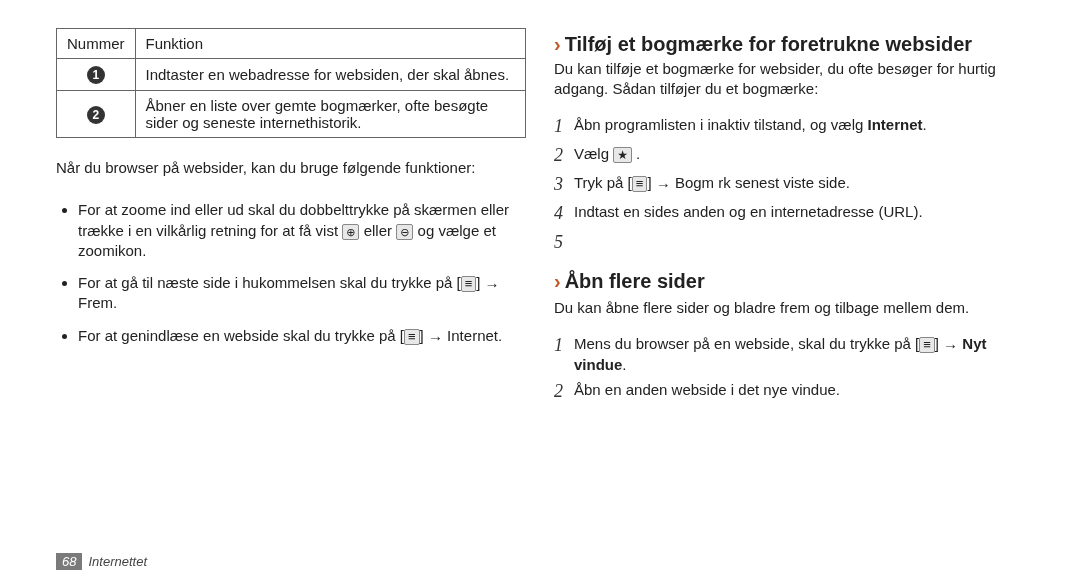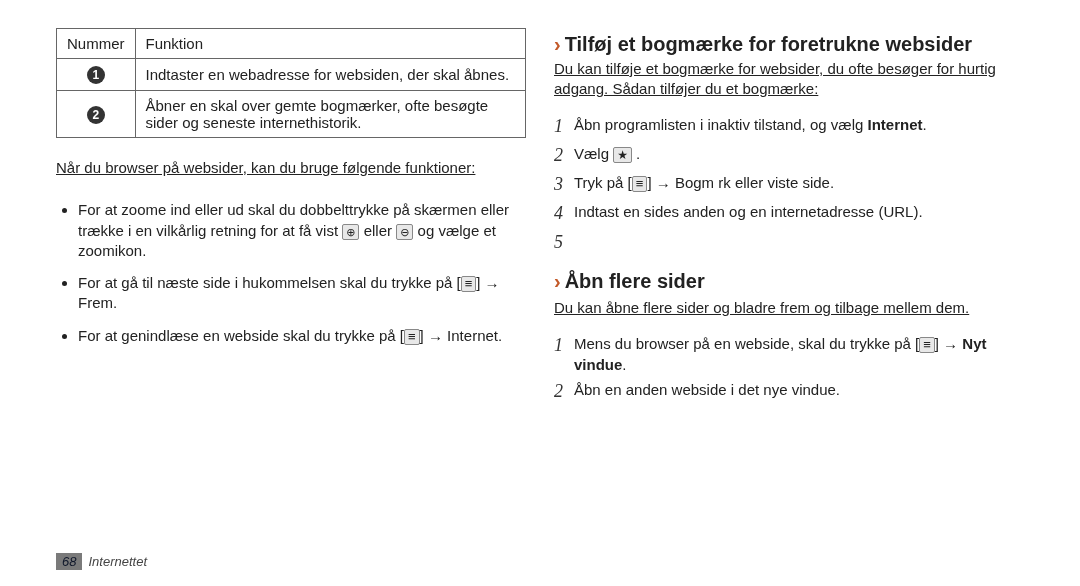--- a/index.html
+++ b/index.html
@@ -45,21 +45,20 @@
     background: #333;
     color: #fff;
     font-size: 12px;
     text-align: center;
     line-height: 18px;
     font-weight: bold;
   }
   .para {
     margin: 14px 0;
     line-height: 1.35;
-    text-decoration: underline;
   }
   ul.bullets {
     padding-left: 22px;
     margin: 22px 0;
   }
   ul.bullets li {
     margin-bottom: 12px;
     line-height: 1.35;
   }
   .chevron {
@@ -122,21 +121,21 @@
     position: absolute;
     bottom: 16px;
     left: 56px;
     font-size: 13px;
     font-style: italic;
     color: #444;
   }
   .footer .pagenum {
     display: inline-block;
     background: #7a7a7a;
-    color: #0f172a;
+    color: #ffffff;
     font-style: italic;
     padding: 1px 6px;
     margin-right: 6px;
     font-weight: normal;
   }
 </style>
 </head>
 <body>
 
 <div class="page">
@@ -147,21 +146,21 @@
           <tr>
         <th>Nummer</th>
         <th>Funktion</th>
       </tr>
       <tr>
         <td style="text-align:center;"><span class="num-badge">1</span></td>
         <td>Indtaster en webadresse for websiden, der skal åbnes.</td>
       </tr>
       <tr>
         <td style="text-align:center;"><span class="num-badge">2</span></td>
-        <td>Åbner en skal over gemte bogmærker, ofte besøgte sider og seneste internethistorik.</td>
+        <td>Åbner en liste over gemte bogmærker, ofte besøgte sider og seneste internethistorik.</td>
       </tr>
     </tbody>
       </table>
 
     <div class="para">Når du browser på websider, kan du bruge følgende funktioner:</div>
 
     <ul class="bullets">
       <li>
         <span>For at zoome ind eller ud skal du dobbelttrykke på skærmen eller trække i en vilkårlig retning for at få vist </span><span class="icon-box icon-zoomplus"></span><span> eller </span><span class="icon-box icon-zoomminus"></span><span> og vælge et zoomikon.</span>
       </li>
@@ -184,21 +183,21 @@
       <div class="step">
         <div class="step-num">1</div>
         <div class="step-text"><span>Åbn programlisten i inaktiv tilstand, og vælg </span><b>Internet</b><span>.</span></div>
       </div>
       <div class="step">
         <div class="step-num">2</div>
         <div class="step-text"><span>Vælg </span><span class="icon-box icon-star"></span><span> .</span></div>
       </div>
       <div class="step">
         <div class="step-num">3</div>
-        <div class="step-text"><span>Tryk på [</span><span class="icon-box icon-menu"></span><span>] → Bogm rk eller viste side.</span></div>
+        <div class="step-text"><span>Tryk på [</span><span class="icon-box icon-menu"></span><span>] → Bogm rk senest viste side.</span></div>
       </div>
       <div class="step">
         <div class="step-num">4</div>
         <div class="step-text">Indtast en sides anden og en internetadresse (URL).</div>
       </div>
       <div class="step">
         <div class="step-num">5</div>
       </div>
     </div>
 

